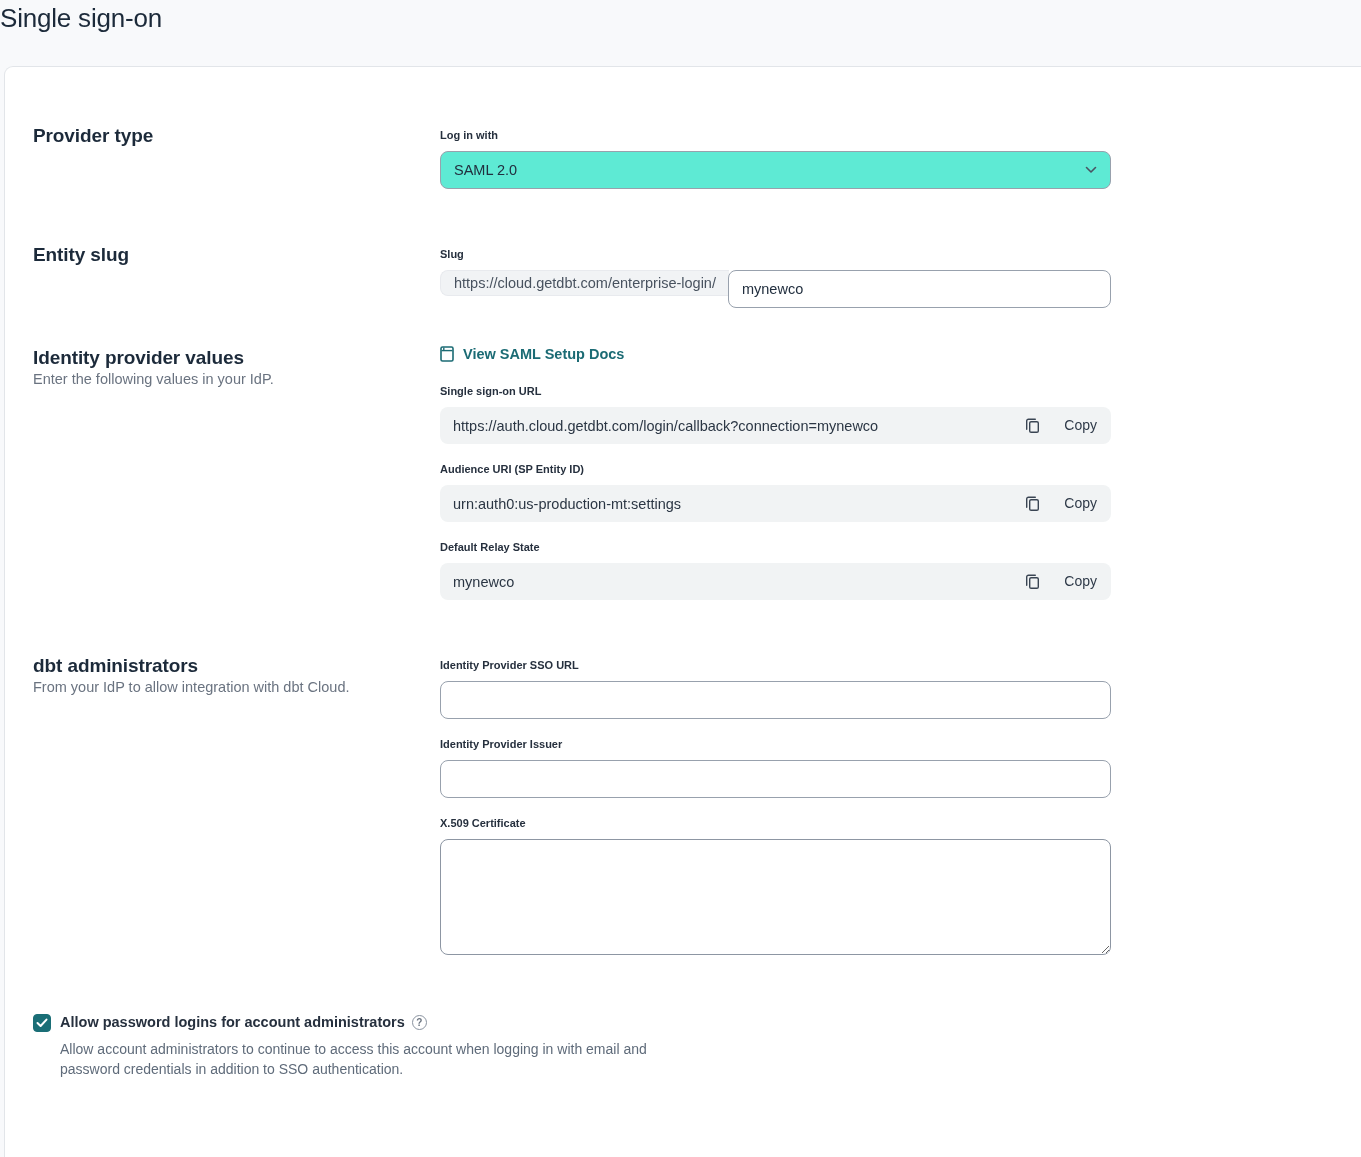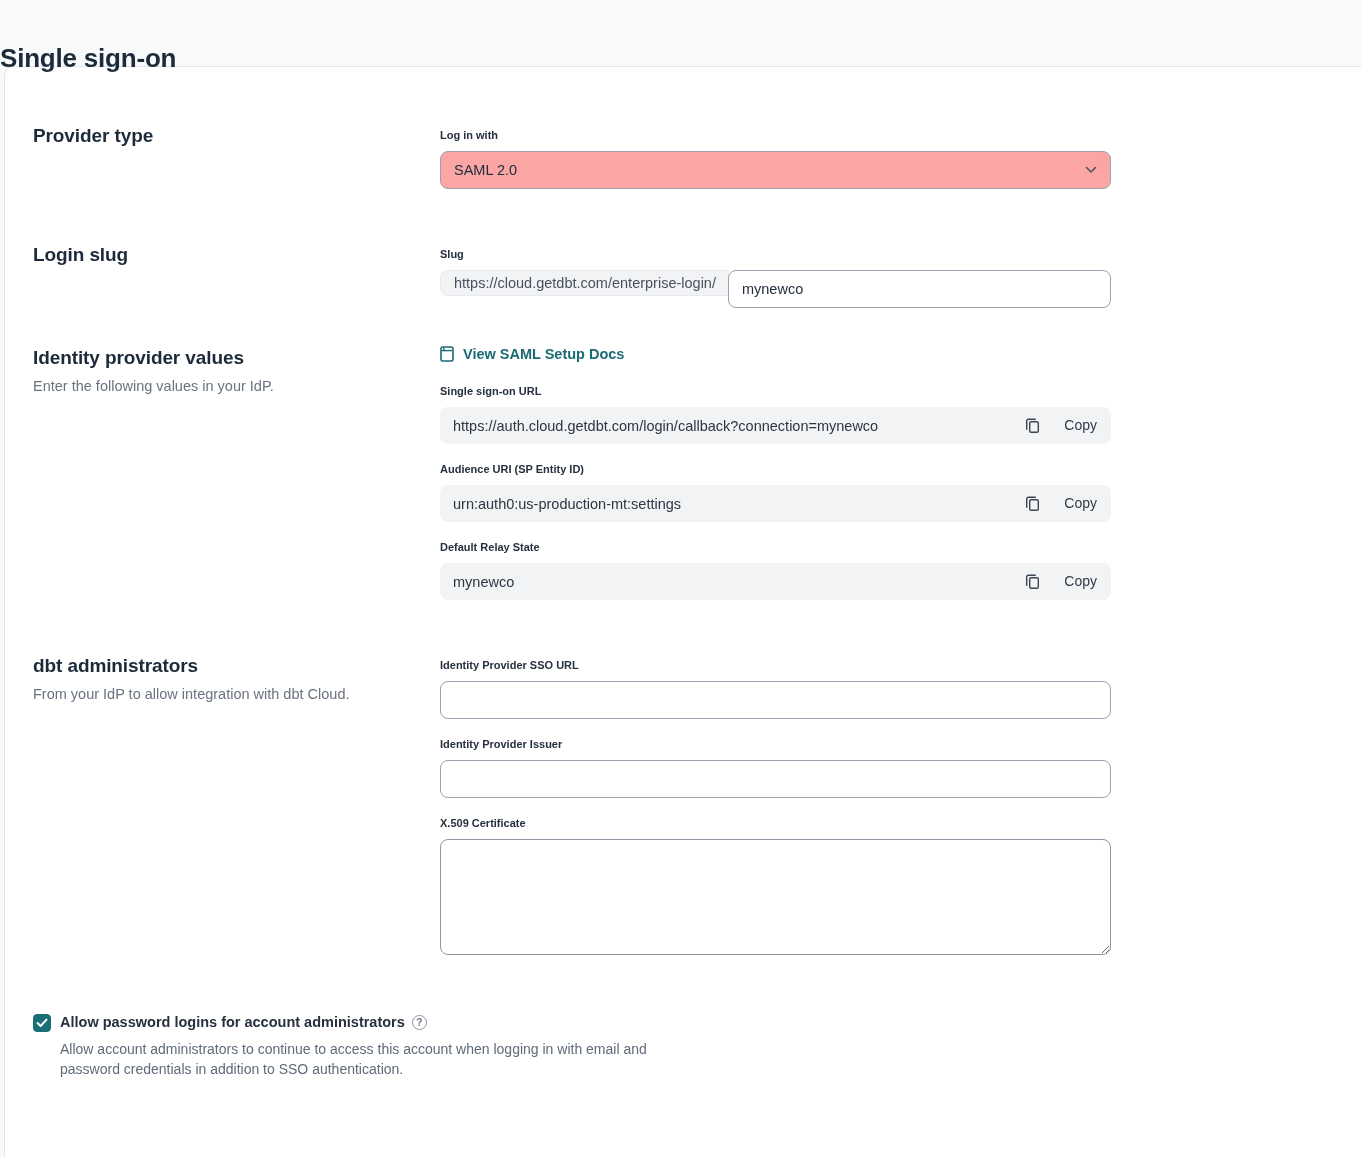--- a/index.html
+++ b/index.html
@@ -11,25 +11,24 @@
     overflow: hidden;
   }
   
   .page-header {
     height: 66px;
     background: #f8f9fb;
     padding: 3px 0 0 0;
   }
   .page-title {
     font-size: 26px;
-    font-weight: 700;
+    font-weight: 400;
     color: #1c2a3a;
     letter-spacing: -0.2px;
     line-height: 1.2;
-    margin-top: 40px;
   }
   
   .card {
     margin-left: 4px;
     background: #ffffff;
     border-top: 1px solid #e2e5e9;
     border-left: 1px solid #e2e5e9;
     border-top-left-radius: 9px;
     min-height: 1091px;
     padding: 0 0 0 28px;
@@ -44,21 +43,20 @@
   .row .left-col { width: 407px; flex-shrink: 0; }
   .row .right-col { width: 671px; flex-shrink: 0; }
   .section-heading {
     font-size: 19px;
     font-weight: 700;
     color: #1c2a3a;
     letter-spacing: -0.1px;
     line-height: 24px;
   }
   .section-subtitle {
-    margin-top: 7px;
     font-size: 14.5px;
     color: #6a7380;
     line-height: 19px;
   }
   .small-label {
     font-size: 11px;
     font-weight: 700;
     color: #26303e;
     line-height: 15px;
     margin-bottom: 8px;
@@ -66,21 +64,21 @@
   .row-provider { margin-top: 57px; }
   .row-slug     { margin-top: 54px; }
   .row-idp      { margin-top: 50px; }
   .row-dbt      { margin-top: 54px; }
   .row-sso      { margin-top: 54px; }
   .offset-4 { padding-top: 4px; }
   
   .select-box {
     position: relative;
     height: 38px;
-    background: #fca5a5;
+    background: #5eead4;
     border: 1px solid #98a1ad;
     border-radius: 8px;
     display: flex;
     align-items: center;
     padding: 0 34px 0 13px;
     cursor: pointer;
   }
   .select-value { font-size: 14.5px; color: #222f3f; }
   .select-chevron {
     position: absolute;
@@ -245,21 +243,21 @@
         <span class="select-value">SAML 2.0</span>
         <svg class="select-chevron" viewBox="0 0 12 8" fill="none">
           <path d="M1.5 1.5 L6 6 L10.5 1.5" stroke="#4a5462" stroke-width="1.6" stroke-linecap="round" stroke-linejoin="round"></path>
         </svg>
       </div>
     </div>
   </div>
 
   <div class="row row-slug">
     <div class="left-col">
-      <h2 class="section-heading">Login slug</h2>
+      <h2 class="section-heading">Entity slug</h2>
     </div>
     <div class="right-col offset-4">
       <div class="small-label">Slug</div>
       <div class="slug-group">
         <div class="slug-prefix">https://cloud.getdbt.com/enterprise-login/</div>
         <input class="slug-input" type="text" value="mynewco" style="">
       </div>
     </div>
   </div>
 

